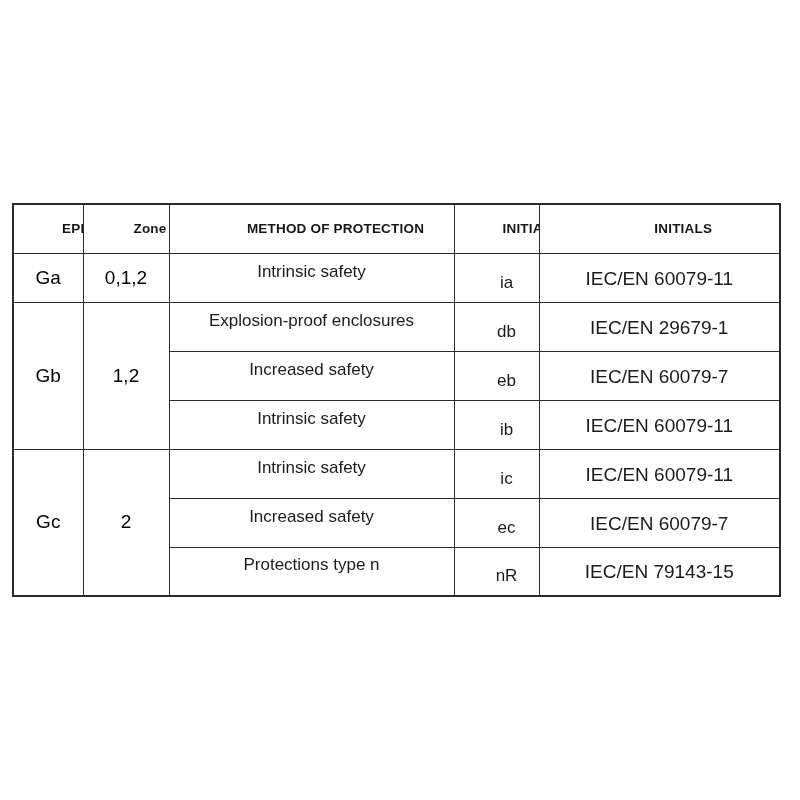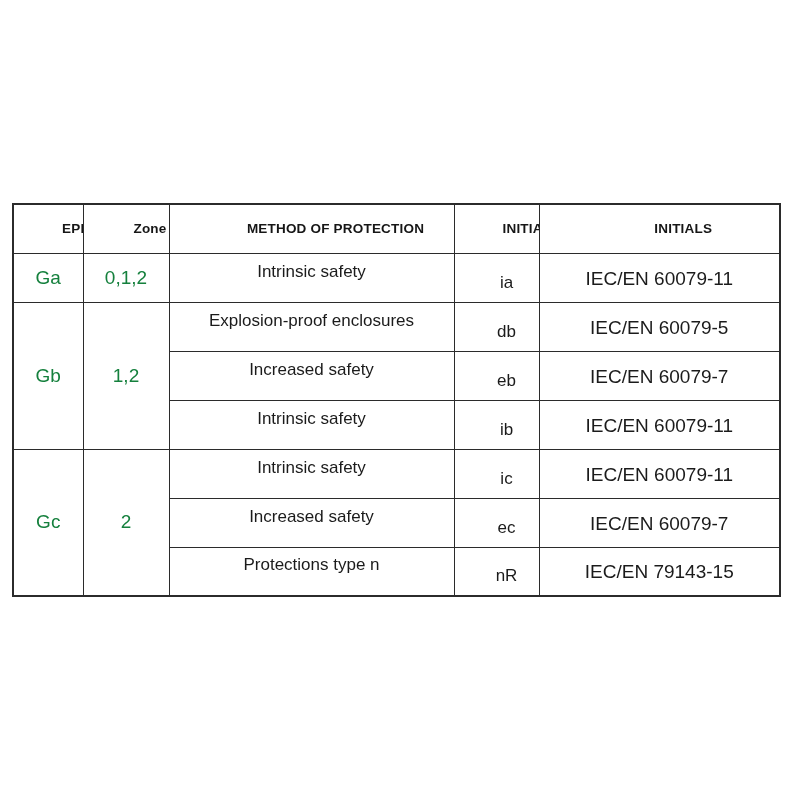--- a/index.html
+++ b/index.html
@@ -43,21 +43,21 @@
   .protection-table tbody tr { height: 49px; }
   .protection-table th {
     font-size: 13.5px;
     font-weight: bold;
     letter-spacing: 0.2px;
     color: #161616;
     padding-left: 48px;
   }
   td.epl-cell, td.zone-cell {
     font-size: 19px;
-    color: #15803d;
+    color: #000000;
   }
   td.method-cell { font-size: 17px; margin-left: 12px; }
   td.method-cell span { position: relative; top: -6px; }
   td.initials-cell { font-size: 17px; }
   td.initials-cell span { position: relative; top: 5px; margin-left: 20px; }
   td.standard-cell { font-size: 19px; }
   td.standard-cell span { position: relative; top: 1px; }
 </style>
 </head>
 <body>
@@ -87,21 +87,21 @@
         <td class="method-cell"><span>Intrinsic safety</span></td>
         <td class="initials-cell"><span>ia</span></td>
         <td class="standard-cell"><span>IEC/EN 60079-11</span></td>
       </tr>
 
       <tr>
         <td class="epl-cell" rowspan="3">Gb</td>
         <td class="zone-cell" rowspan="3">1,2</td>
         <td class="method-cell"><span>Explosion-proof enclosures</span></td>
         <td class="initials-cell"><span>db</span></td>
-        <td class="standard-cell"><span>IEC/EN 60079-5</span></td>
+        <td class="standard-cell"><span>IEC/EN 29679-1</span></td>
       </tr>
       <tr>
         <td class="method-cell"><span>Increased safety</span></td>
         <td class="initials-cell"><span>eb</span></td>
         <td class="standard-cell"><span>IEC/EN 60079-7</span></td>
       </tr>
       <tr>
         <td class="method-cell"><span>Intrinsic safety</span></td>
         <td class="initials-cell"><span>ib</span></td>
         <td class="standard-cell"><span>IEC/EN 60079-11</span></td>

